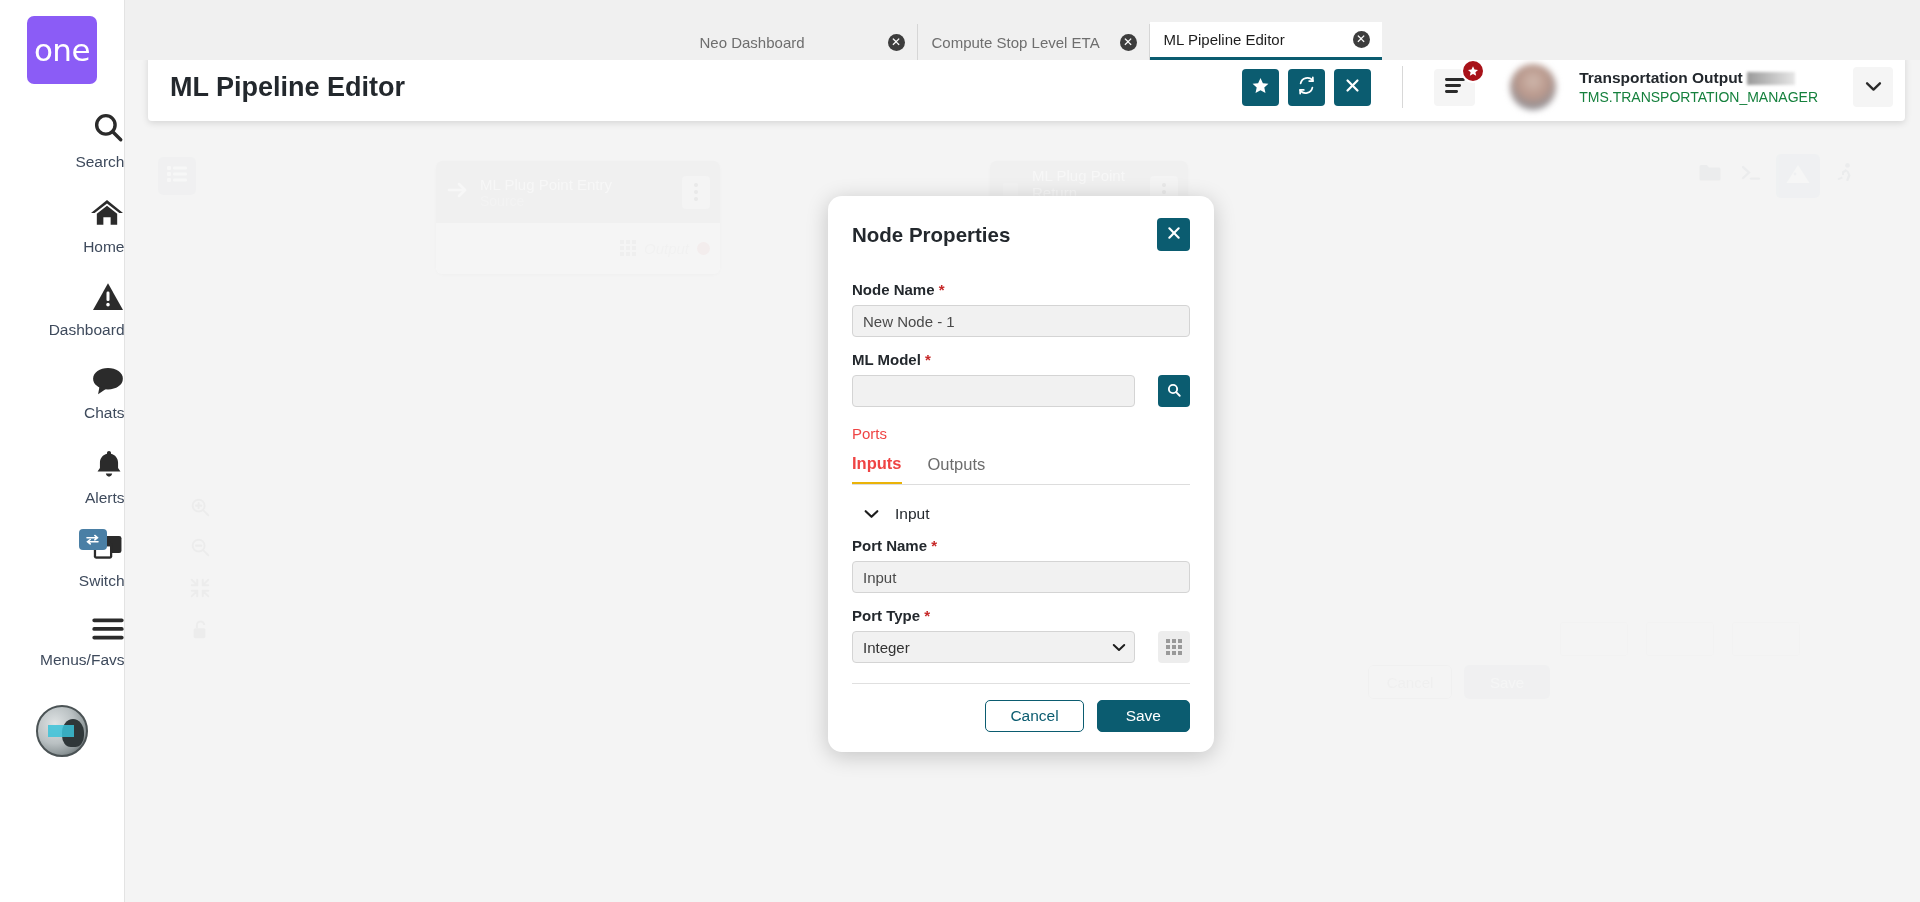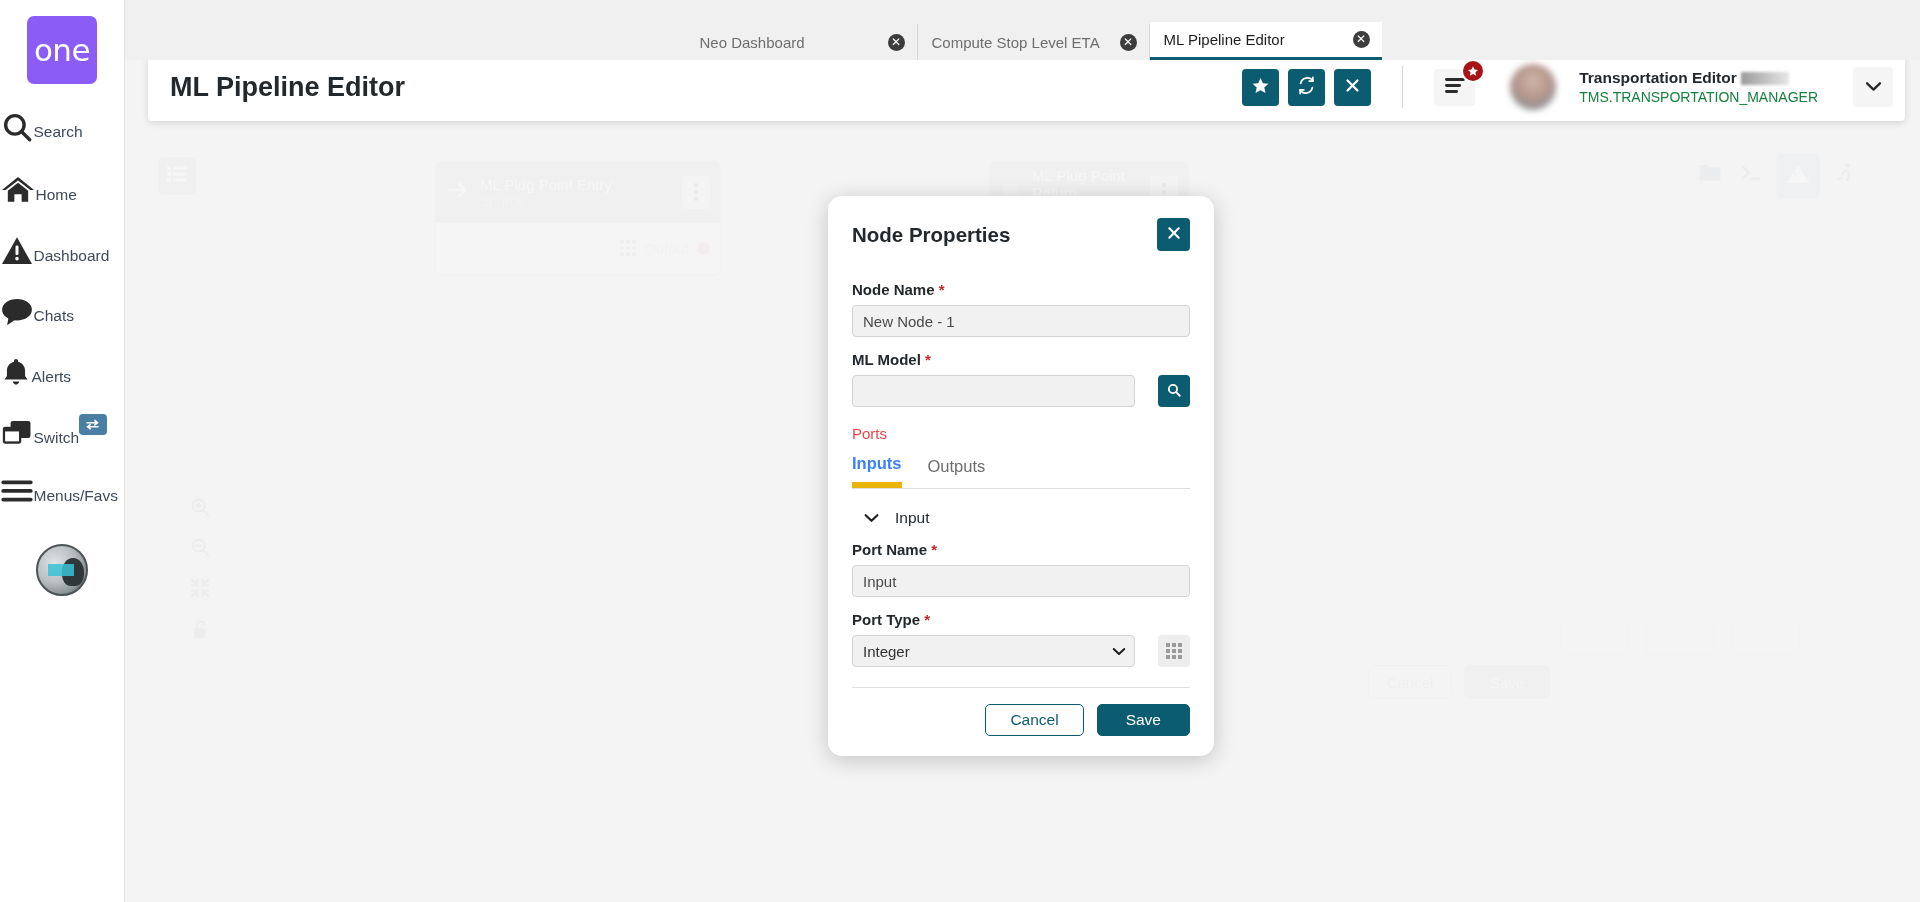--- a/index.html
+++ b/index.html
@@ -43,22 +43,22 @@
     color: #fff;
     font-size: 31px;
     font-weight: 400;
     letter-spacing: -0.5px;
     font-family: "DejaVu Sans", sans-serif;
   }
   .rail-item {
     width: 125px;
     padding-top: 26px;
     display: flex;
-    flex-direction: row;
-    align-items: center;
+    flex-direction: column;
+    align-items: flex-end;
     cursor: pointer;
     position: relative;
   }
   .rail-ico { color: #2b2b2b; display: block; }
   .rail-label {
     margin-top: 5px;
     font-size: 15.5px;
     color: #3e4a5c;
     font-family: "Liberation Sans", sans-serif;
   }
@@ -418,23 +418,23 @@
   }
   .ptab {
     font-size: 16.5px;
     color: #6d6d6d;
     padding-bottom: 9px;
     cursor: pointer;
     font-family: "Liberation Sans", sans-serif;
     background: none; border: none;
   }
   .ptab.active {
-    color: #3b82f6;
+    color: #ef4444;
     font-weight: bold;
-    border-bottom: 6px solid #eab308;
+    border-bottom: 2px solid #eab308;
   }
   .accordion {
     display: flex;
     align-items: center;
     gap: 16px;
     padding: 6px 0 14px 12px;
     cursor: pointer;
   }
   .acc-label {
     font-size: 15.5px;
@@ -794,21 +794,21 @@
           <svg width="12" height="12" viewBox="0 0 24 24" fill="#ffffff">
             <path d="M12 2.6 L15 9.1 L22 9.9 L16.8 14.6 L18.3 21.5 L12 18 L5.7 21.5 L7.2 14.6 L2 9.9 L9 9.1 Z"></path>
           </svg>
         </span>
       </div>
 
       <div class="user-avatar"></div>
 
       <div class="user-meta">
         <div class="user-name-row">
-          <span class="user-name">Transportation Editor</span>
+          <span class="user-name">Transportation Output</span>
           <span class="redacted"></span>
         </div>
         <span class="user-role">TMS.TRANSPORTATION_MANAGER</span>
       </div>
 
       <div class="user-caret">
         <span>
           <svg width="17" height="11" viewBox="0 0 18 12" fill="none" stroke="#2b2b2b" stroke-width="2.6" stroke-linecap="round" stroke-linejoin="round">
             <polyline points="2,2.6 9,9.4 16,2.6"></polyline>
           </svg>

